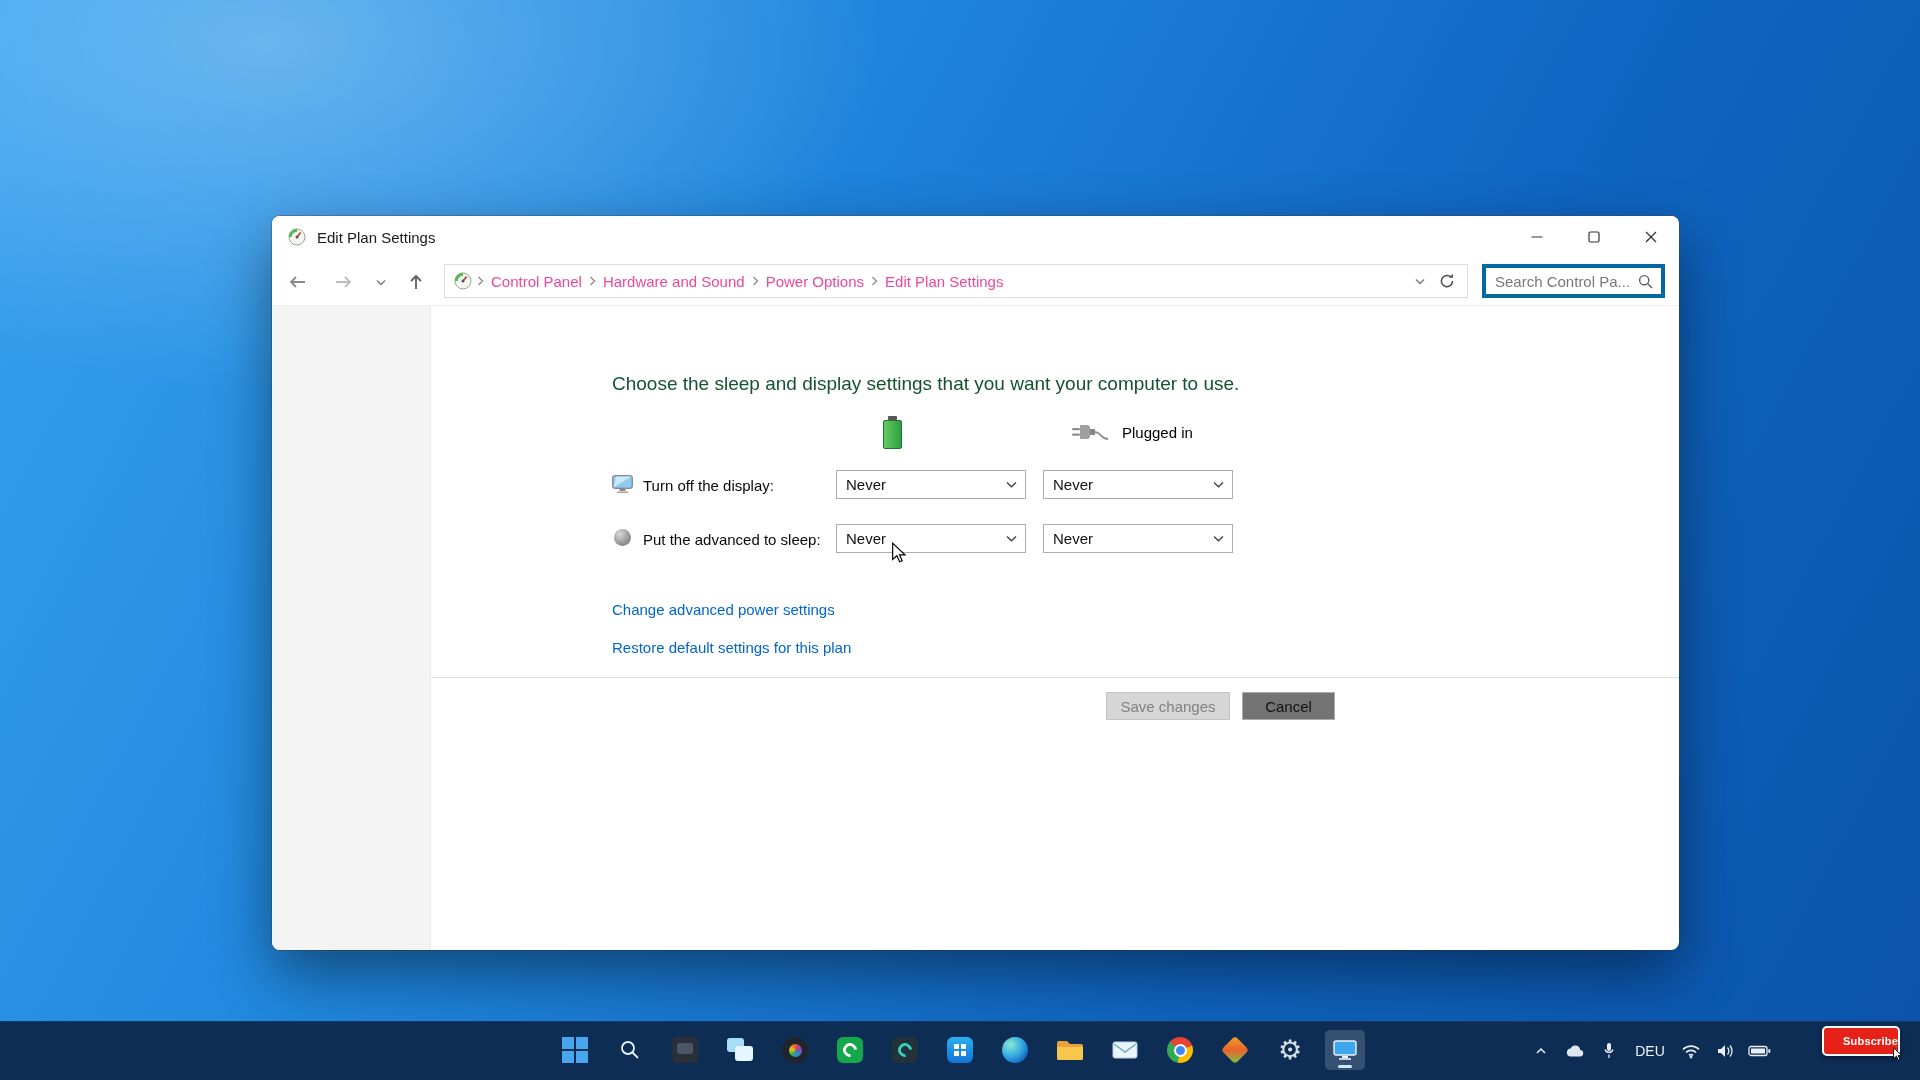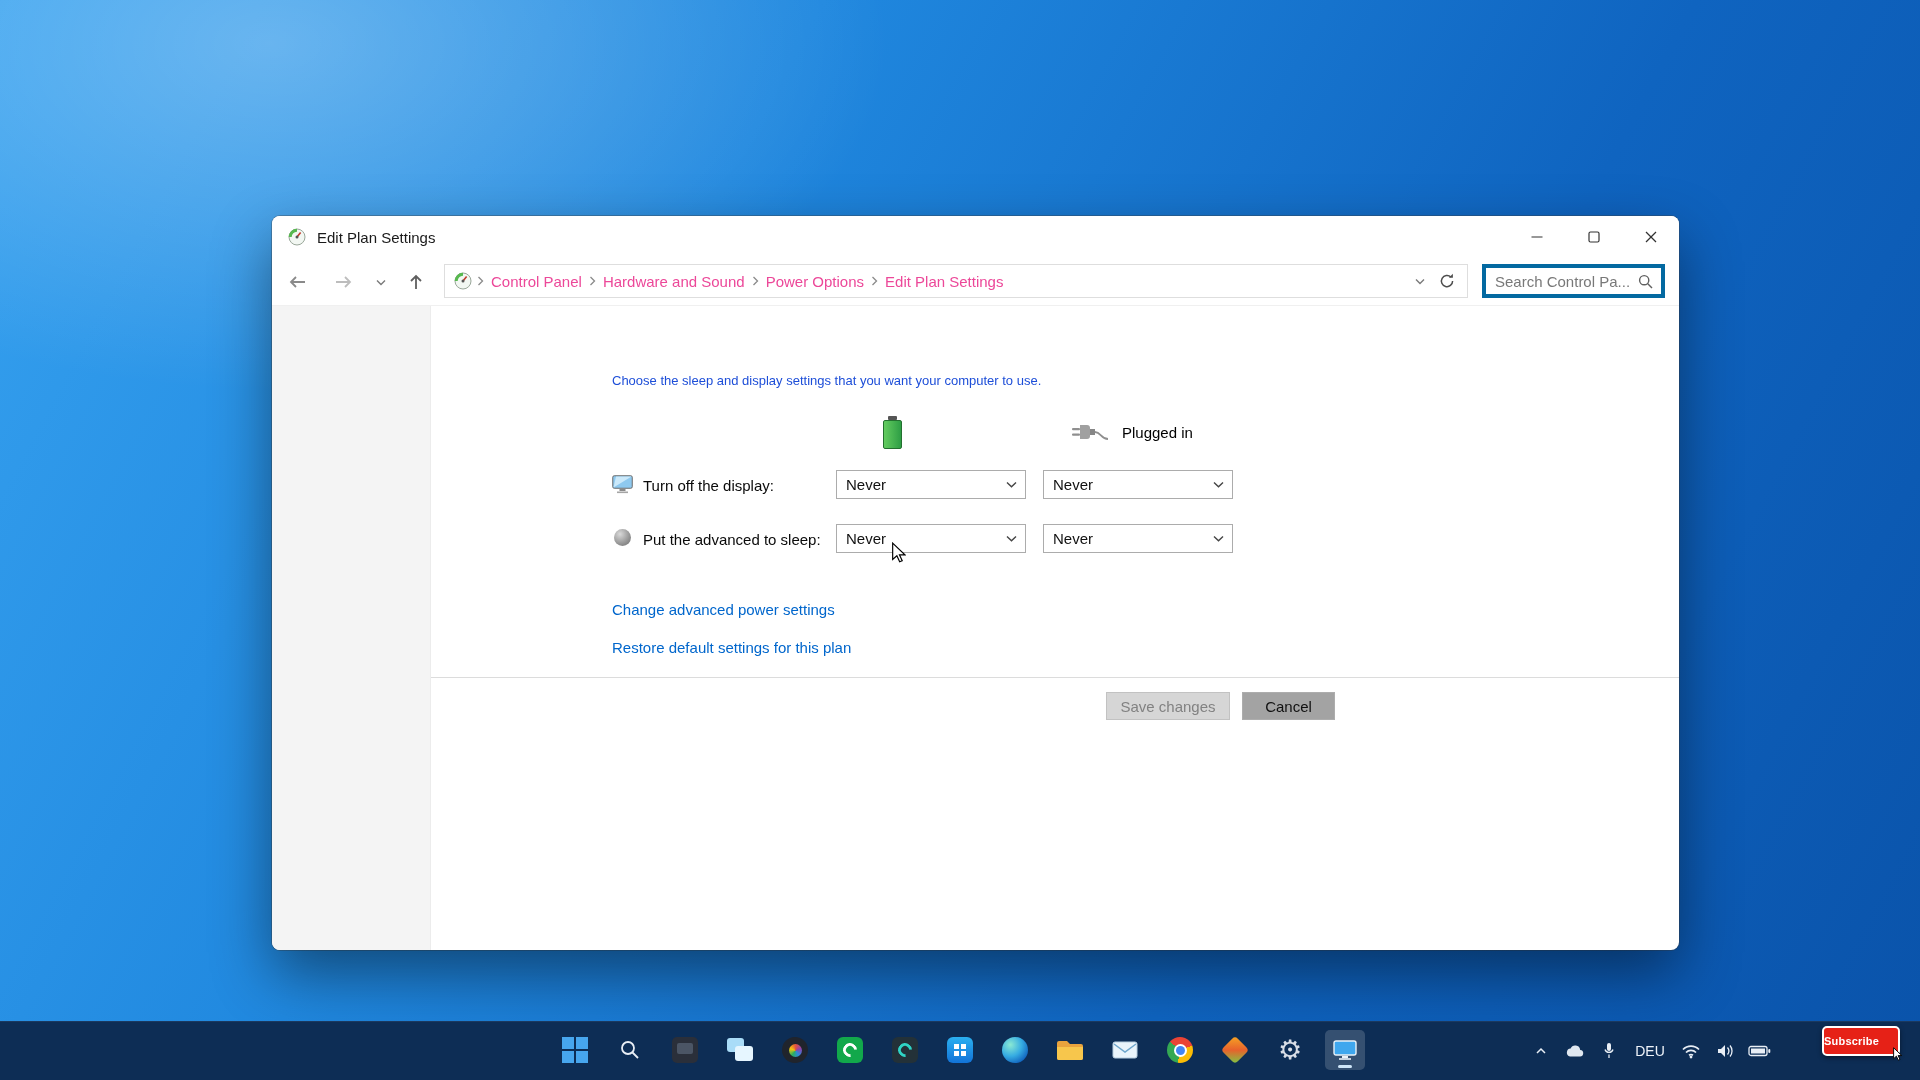--- a/index.html
+++ b/index.html
@@ -34,39 +34,39 @@
   .addr-refresh { display:flex; align-items:center; padding:0 12px 0 8px; }
 
   .searchbox { position:absolute; left:1210px; top:48px; width:183px; height:34px; background:#fff; border:4px solid #0369a1; display:flex; align-items:center; }
   .searchbox input { flex:1; min-width:0; border:none; outline:none; background:transparent; font:15px "Liberation Sans",sans-serif; color:#333; padding-left:9px; }
   .searchbox input::placeholder { color:#787878; }
   .search-mag { margin:0 8px; display:flex; }
 
   .leftpane { position:absolute; left:0; top:90px; width:159px; height:644px; background:#f4f4f4; border-right:1px solid #ececec; }
 
   .heading { position:absolute; left:340px; top:124px; font-size:20px; color:#003399; font-weight:400; }
-  .subheading { position:absolute; left:340px; top:157px; font-size:13px; color:#1d4ed8; }
+  .subheading { position:absolute; left:340px; top:157px; font-size:19px; color:#14532d; }
 
   .batt { position:absolute; left:611px; top:200px; width:19px; height:33px; }
   .batt .cap { position:absolute; left:5px; top:0; width:9px; height:4px; background:#555; border-radius:1px; }
   .batt .body { position:absolute; left:0; top:4px; width:19px; height:29px; background:linear-gradient(90deg,#63cc5f,#2e9e45); border:1px solid #23702f; border-radius:2px; }
   .col-label { position:absolute; font-size:15px; color:#000; }
   .plugicon { position:absolute; left:799px; top:205px; }
 
   .row-icon { position:absolute; }
   .row-label { position:absolute; font-size:15px; color:#0a0a0a; }
   .sleep-orb { width:17px; height:17px; border-radius:50%; background:radial-gradient(circle at 35% 30%, #d9d9d9, #9a9a9a 55%, #737373 92%); }
 
   .sel { position:absolute; width:190px; height:29px; background:#fff; border:1px solid #acacac; display:flex; align-items:center; padding-left:9px; font-size:15px; color:#111; }
   .sel .sel-chev { position:absolute; right:8px; display:flex; }
 
   .cp-link { position:absolute; font-size:15px; color:#0066cc; cursor:pointer; }
   .hr { position:absolute; left:159px; top:461px; width:1248px; height:1px; background:#dcdcdc; }
 
-  .btn { position:absolute; height:28px; font-size:15px; display:flex; align-items:center; justify-content:center; border:1px solid #adadad; background:#a3a3a3; color:#111; }
+  .btn { position:absolute; height:28px; font-size:15px; display:flex; align-items:center; justify-content:center; border:1px solid #adadad; background:#737373; color:#111; }
   .btn.disabled { background:#d6d6d6; border-color:#c2c2c2; color:#828282; }
 
   
   .cursor { position:absolute; left:891px; top:542px; z-index:50; }
 
   
   .taskbar { position:absolute; left:0; top:1021px; width:1920px; height:59px; background:#0d2d55; box-shadow:inset 0 1px 0 rgba(255,255,255,.06); }
   .tb-center { position:absolute; left:50%; top:9px; transform:translateX(-50%); display:flex; gap:15px; }
   .tb-item { width:40px; height:40px; border-radius:5px; display:flex; align-items:center; justify-content:center; position:relative; background:transparent; border:none; }
   .tb-item.active { background:rgba(255,255,255,.17); }
@@ -92,21 +92,21 @@
   .ic-chrome { width:26px; height:26px; border-radius:50%; background:conic-gradient(from -50deg,#ea4335 0 120deg,#fbbc05 120deg 240deg,#34a853 240deg 360deg); display:flex; align-items:center; justify-content:center; }
   .ic-chrome i { width:13px; height:13px; border-radius:50%; background:#fff; display:flex; align-items:center; justify-content:center; }
   .ic-chrome i b { width:9px; height:9px; border-radius:50%; background:#4285f4; display:block; }
   .ic-colorful { width:20px; height:20px; transform:rotate(45deg); border-radius:4px; background:linear-gradient(135deg,#f6a623,#e8622c 50%,#7ac943); }
   .ic-gear { font-size:27px; color:#d9dee7; line-height:1; }
 
   .tb-right { position:absolute; left:1528px; top:0; height:59px; display:flex; align-items:center; gap:8px; }
   .tray-item { min-width:26px; height:36px; display:flex; align-items:center; justify-content:center; background:transparent; border:none; }
   .tray-lang { color:#eef3f9; font-size:14px; min-width:40px; }
 
-  .subscribe { position:absolute; left:1822px; top:1026px; width:78px; height:30px; background:#e62117; border:2px solid #fff; border-radius:5px; display:flex; align-items:center; justify-content:flex-start; box-shadow:0 2px 5px rgba(0,0,0,.45); }
+  .subscribe { position:absolute; left:1822px; top:1026px; width:78px; height:30px; background:#e62117; border:2px solid #fff; border-radius:5px; display:flex; align-items:center; justify-content:flex-end; box-shadow:0 2px 5px rgba(0,0,0,.45); }
   .subscribe span { color:#fff; font-size:11px; font-weight:bold; letter-spacing:.2px; }
   .subscribe .sub-cursor { position:absolute; right:-5px; bottom:-7px; }
 </style>
 </head>
 <body>
 
 <div class="desktop">
 
   <div class="window">
 

